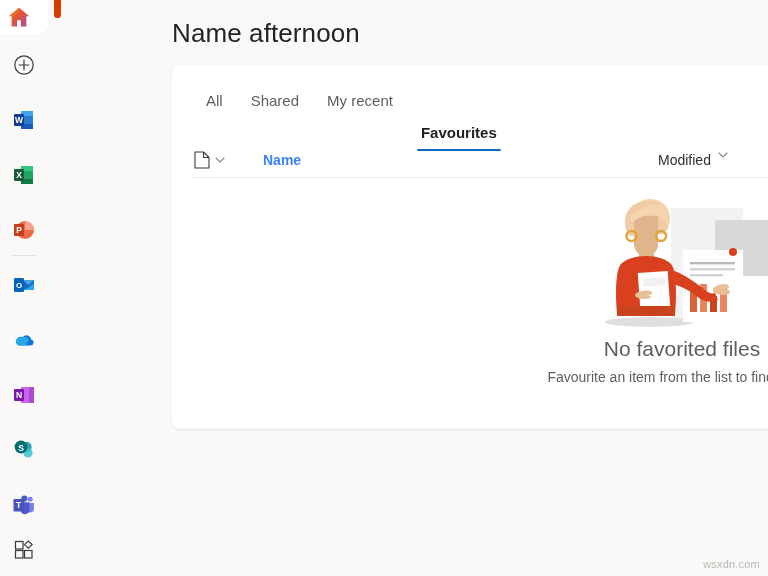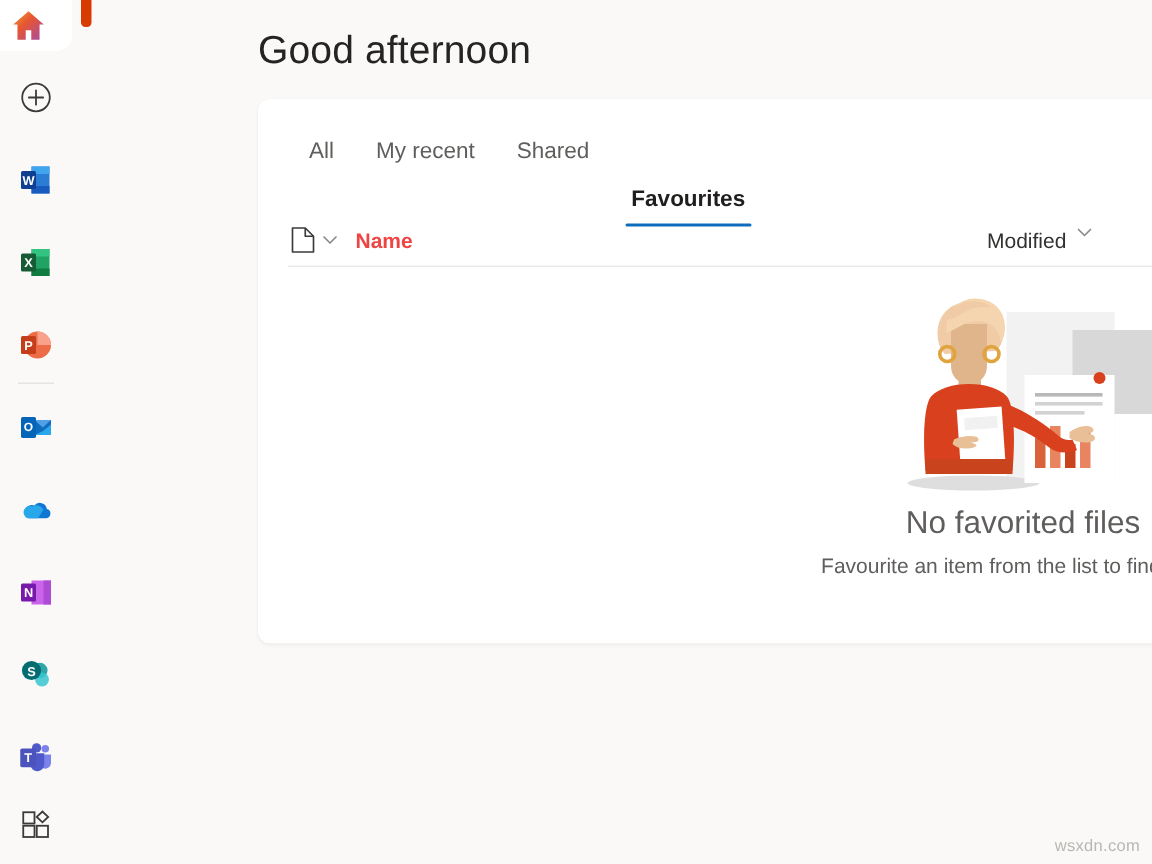--- a/index.html
+++ b/index.html
@@ -83,22 +83,22 @@
     display: flex; align-items: center;
     border-bottom: 1px solid #edebe9;
   }
   .th-fileicon {
     display: flex; align-items: center; gap: 5px;
     margin-left: 2px;
   }
   .doc-glyph { width: 16px; height: 18px; display: block; }
   .chev { width: 10px; height: 6px; display: block; }
   .th-name {
-    margin-left: 12px;
-    font-size: 14px; font-weight: 700; color: #ef4444;
+    margin-left: 38px;
+    font-size: 14px; font-weight: 700; color: #3b82f6;
     cursor: pointer;
   }
   .th-modified {
     position: absolute; left: 466px;
     display: flex; align-items: flex-start; gap: 7px;
     font-size: 14px; font-weight: 400; color: #323130;
     cursor: pointer;
   }
 
   
@@ -232,28 +232,28 @@
     <div class="rail-item" style="top:533px">
       <svg class="rail-ico" viewBox="0 0 24 24">
         <rect x="3.5" y="3.5" width="7.5" height="7.5" fill="none" stroke="#3b3a39" stroke-width="1.2"></rect>
         <rect x="3.5" y="12.5" width="7.5" height="7.5" fill="none" stroke="#3b3a39" stroke-width="1.2"></rect>
         <rect x="12.5" y="12.5" width="7.5" height="7.5" fill="none" stroke="#3b3a39" stroke-width="1.2"></rect>
         <path d="M12.5 6.6 16.3 3l3.8 3.6-3.8 3.6z" fill="none" stroke="#3b3a39" stroke-width="1.2"></path>
       </svg>
     </div>
   </div>
 
-  <div class="greeting">Good afternoon</div>
+  <div class="greeting">Name afternoon</div>
 
   <div class="card">
 
     <div class="tabs">
       <div class="tab">All</div>
+      <div class="tab">Shared</div>
       <div class="tab">My recent</div>
-      <div class="tab">Shared</div>
       <div class="tab active">Favourites</div>
     </div>
 
     <div class="table-head">
       <div class="th-fileicon">
         <svg class="doc-glyph" viewBox="0 0 16 18">
           <path d="M1 1h8.5L15 6.5V17H1z" fill="none" stroke="#3b3a39" stroke-width="1.1" stroke-linejoin="round"></path>
           <path d="M9.5 1v5.5H15" fill="none" stroke="#3b3a39" stroke-width="1.1" stroke-linejoin="round"></path>
         </svg>
         <svg class="chev" viewBox="0 0 10 6">

